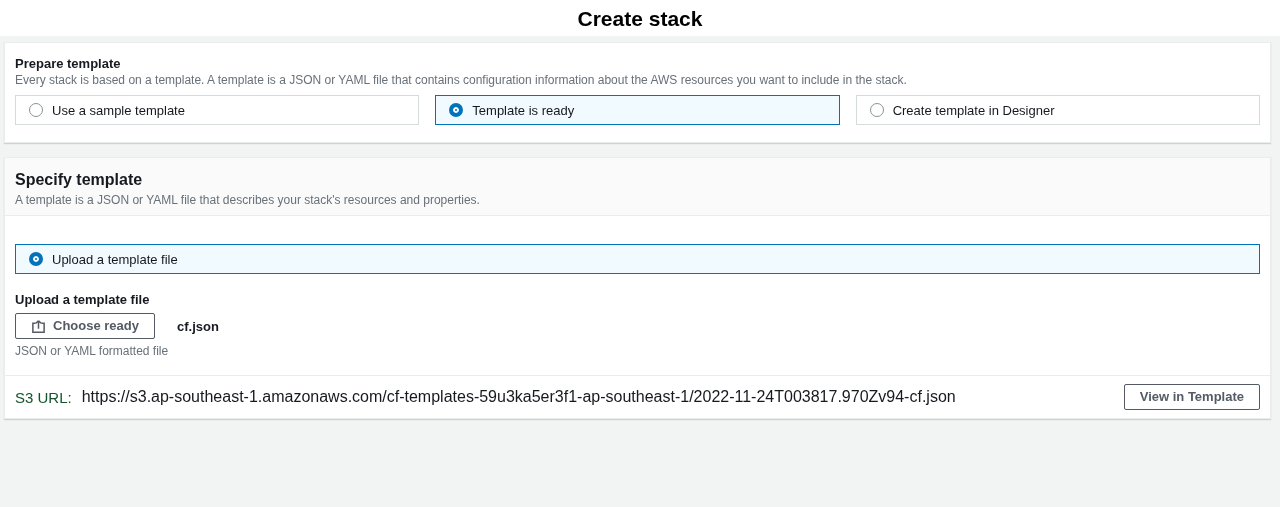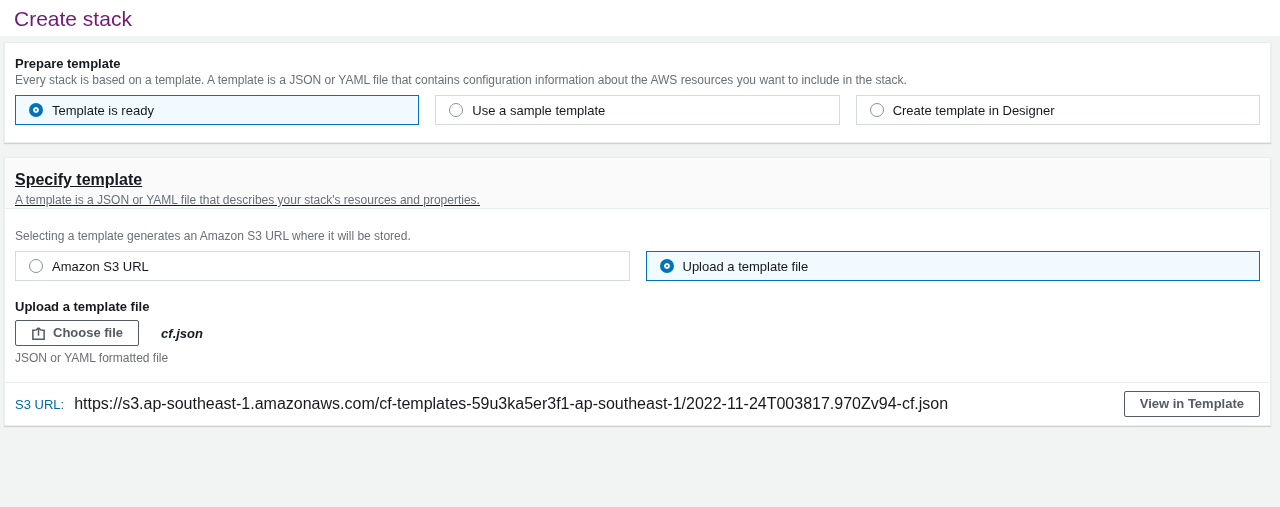--- a/index.html
+++ b/index.html
@@ -10,44 +10,45 @@
     color: #16191f;
     overflow: hidden;
   }
   .topbar {
     background: #ffffff;
     height: 36px;
     padding: 5px 14px 0 14px;
   }
   .page-title {
     font-size: 21px;
-    font-weight: 400;
-    color: #701a75;
+    font-weight: 700;
+    color: #000000;
     line-height: 28px;
+    text-align: center;
   }
   .card {
     background: #ffffff;
     margin: 0 9px 0 4px;
     border: 1px solid #eaeded;
     box-shadow: 0 1px 1px 0 rgba(0,28,36,0.15);
     border-radius: 0;
   }
   .card1 { margin-top: 6px; }
   .card2 { margin-top: 14px; }
   .card-header {
     background: #fafafa;
     border-bottom: 1px solid #eaeded;
     padding: 14px 10px 13px 10px;
   }
   .card-header h2 {
     font-size: 15px;
     font-weight: 700;
     color: #16191f;
   }
-  .card2 .card-header { padding: 13px 10px 1px 10px; text-decoration: underline; }
+  .card2 .card-header { padding: 13px 10px 8px 10px; }
   .card2 .card-header h2 { font-size: 16px; }
   .card-header .header-desc {
     font-size: 12px;
     color: #687078;
     margin-top: 4px;
   }
   .card-body { padding: 13px 10px 17px 10px; }
   .card2 .card-body { padding: 20px 10px 0 10px; }
   .field-label {
     font-size: 13px;
@@ -109,98 +110,92 @@
     padding: 4px 15px;
     font-family: "Liberation Sans", sans-serif;
     font-size: 13px;
     font-weight: 700;
     color: #545b64;
     cursor: pointer;
     line-height: 16px;
   }
   .file-name {
     font-size: 13px;
-    font-style: italic;
     font-weight: 600;
     color: #16191f;
   }
   .upload-hint {
     font-size: 12px;
     color: #687078;
     margin-top: 5px;
   }
   .s3row {
     border-top: 1px solid #eaeded;
     margin-top: 17px;
     padding: 8px 10px;
     display: flex;
     align-items: center;
   }
-  .s3-label { font-size: 13px; color: #0369a1; }
+  .s3-label { font-size: 15px; color: #14532d; }
   .s3-url { font-size: 16px; color: #16191f; margin-left: 10px; }
   .s3row .btn-secondary { margin-left: auto; }
   .upload-icon svg { display: block; }
 </style>
 </head>
 <body>
 
 <div class="topbar">
   <h1 class="page-title">Create stack</h1>
 </div>
 
 <div class="card card1">
   <div class="card-body">
     <div class="field-label">Prepare template</div>
     <div class="field-desc">Every stack is based on a template. A template is a JSON or YAML file that contains configuration information about the AWS resources you want to include in the stack.</div>
     <div class="tiles">
+      <div class="tile">
+        <span class="radio"></span>
+        <span class="tile-label">Use a sample template</span>
+      </div>
       <div class="tile selected">
         <span class="radio checked"></span>
         <span class="tile-label">Template is ready</span>
-      </div>
-      <div class="tile">
-        <span class="radio"></span>
-        <span class="tile-label">Use a sample template</span>
       </div>
       <div class="tile">
         <span class="radio"></span>
         <span class="tile-label">Create template in Designer</span>
       </div>
     </div>
   </div>
 </div>
 
 <div class="card card2">
   <div class="card-header">
     <h2>Specify template</h2>
     <div class="header-desc">A template is a JSON or YAML file that describes your stack's resources and properties.</div>
   </div>
   <div class="card-body">
-    <div class="field-desc">Selecting a template generates an Amazon S3 URL where it will be stored.</div>
     <div class="tiles">
-      <div class="tile">
-        <span class="radio"></span>
-        <span class="tile-label">Amazon S3 URL</span>
-      </div>
       <div class="tile selected">
         <span class="radio checked"></span>
         <span class="tile-label">Upload a template file</span>
       </div>
     </div>
 
     <div class="upload-block">
       <div class="field-label">Upload a template file</div>
       <div class="file-row">
         <button class="btn-secondary">
           <span class="upload-icon">
             <svg width="15" height="15" viewBox="0 0 16 16" fill="none" stroke="#545b64" stroke-width="1.6">
               <path d="M5 4.5 H2 V14 H14 V4.5 H11"></path>
               <path d="M8 10.5 V1.8 M8 1.8 L5.2 4.6 M8 1.8 L10.8 4.6"></path>
             </svg>
           </span>
-          <span>Choose file</span>
+          <span>Choose ready</span>
         </button>
         <span class="file-name">cf.json</span>
       </div>
       <div class="upload-hint">JSON or YAML formatted file</div>
     </div>
   </div>
   <div class="s3row">
     <span class="s3-label">S3 URL:</span>
     <span class="s3-url">https://s3.ap-southeast-1.amazonaws.com/cf-templates-59u3ka5er3f1-ap-southeast-1/2022-11-24T003817.970Zv94-cf.json</span>
     <button class="btn-secondary">View in Template</button>

